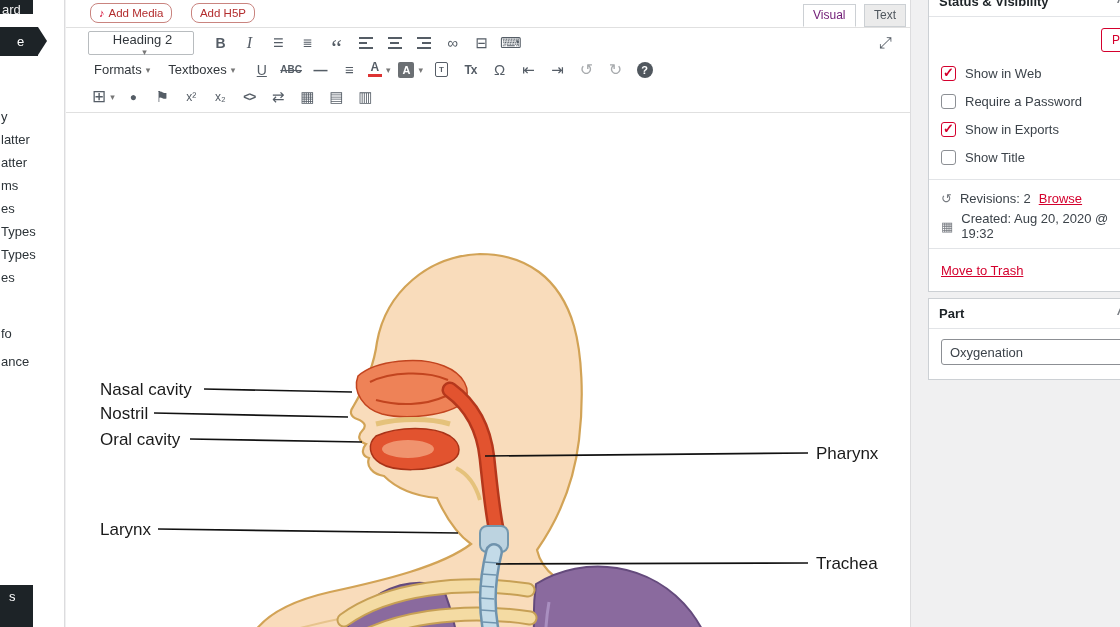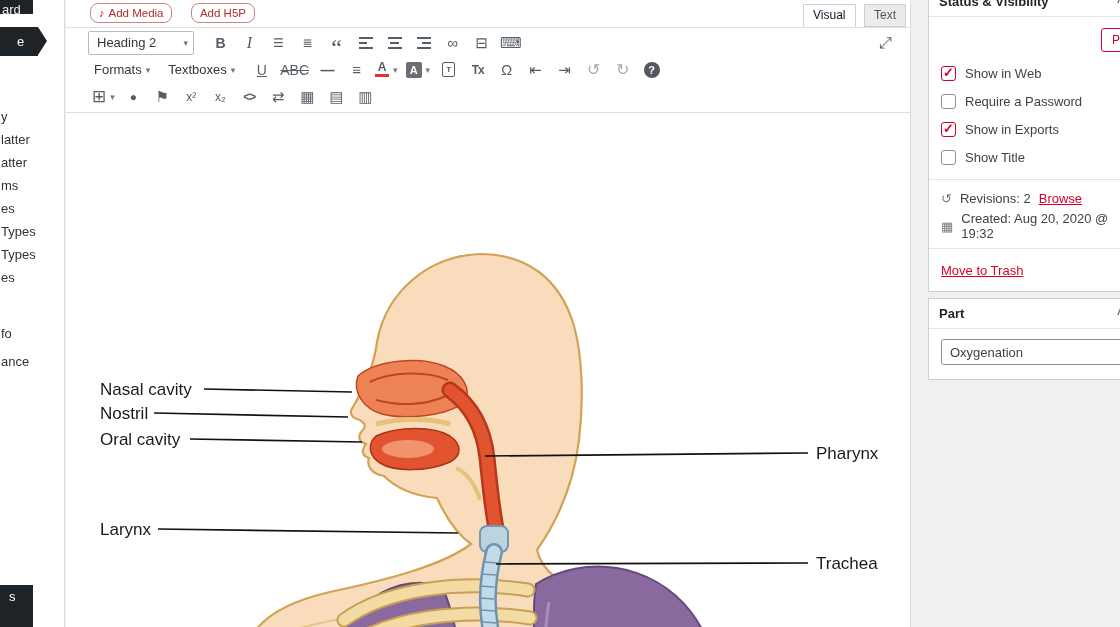--- a/index.html
+++ b/index.html
@@ -16,33 +16,33 @@
 
   
   .editor { position:absolute; left:66px; top:0; width:845px; height:627px; background:#fff; border-right:1px solid #dcdcde; }
 
   .media-row { position:absolute; left:0; top:0; width:100%; height:27px; padding:3px 0 0 24px; background:#fff; }
   .pb-btn { display:inline-block; height:20px; line-height:18px; padding:0 8px; font-size:11.5px; color:#b32d2e; background:#fff; border:1px solid #c9847f; border-radius:8px; margin-right:14px; cursor:pointer; white-space:nowrap; }
   .pb-btn .mi { color:#d4002d; font-size:11px; margin-right:4px; }
 
   .tabs { position:absolute; top:4px; right:4px; }
   .tab { display:inline-block; margin-left:4px; padding:3px 9px 4px; font-size:12px; color:#50575e; background:#ebebeb; border:1px solid #ccd0d4; cursor:pointer; }
-  .tab.active { background:#fff; color:#0f172a; border-bottom-color:#fff; position:relative; z-index:2; }
+  .tab.active { background:#fff; color:#701a75; border-bottom-color:#fff; position:relative; z-index:2; }
 
   .toolbar { position:absolute; left:0; top:27px; width:100%; background:#fff; border-top:1px solid #e0e0e0; border-bottom:1px solid #e0e0e0; padding:1px 6px 2px 22px; }
   .tb-row { display:flex; align-items:center; height:27px; }
   .mce-btn { height:24px; min-width:25px; padding:0 2px; display:inline-flex; align-items:center; justify-content:center; color:#555d66; font-size:15px; background:none; border:none; margin:0 2px; cursor:pointer; }
   .caret { color:#777; font-size:9px; margin-left:4px; }
-  .listbox { width:106px; height:24px; border:1px solid #b8bcbf; border-radius:2px; display:inline-flex; justify-content:space-between; align-items:center; padding:0 5px 0 8px; font-size:13px; color:#32373c; margin-right:12px; background:#fff; cursor:pointer; }
+  .listbox { width:106px; height:24px; border:1px solid #b8bcbf; border-radius:2px; display:inline-flex; justify-content:space-between; align-items:center; padding:0 5px 0 8px; font-size:13px; color:#32373c; margin-right:12px; background:#fff; cursor:pointer;flex-direction:column; }
   .menubtn { display:inline-flex; align-items:center; font-size:13px; color:#32373c; padding:0 6px; margin-right:6px; background:none; border:none; cursor:pointer; }
   .g-bold { font-weight:700; font-size:14px; }
   .g-italic { font-family:"Liberation Serif", serif; font-style:italic; font-size:16px; }
   .g-quote { font-size:24px; line-height:8px; padding-top:10px; font-family:"Liberation Serif", serif; }
   .g-small { font-size:12px; }
-  .g-strike { font-size:14px; text-decoration:line-through; letter-spacing:0; }
+  .g-strike { font-size:10px; text-decoration:line-through; letter-spacing:0;font-weight:bold; }
   .g-under { font-size:14px; text-decoration:underline; }
   .bars { width:14px; height:12px; display:flex; flex-direction:column; justify-content:space-between; }
   .bars i { display:block; height:2px; background:#555d66; }
   .bars.l i:nth-child(2){ width:60%; } .bars.l i:nth-child(1), .bars.l i:nth-child(3){ width:100%; }
   .bars.c i:nth-child(2){ width:60%; margin:0 auto; } .bars.c i:nth-child(1), .bars.c i:nth-child(3){ width:100%; }
   .bars.r { align-items:flex-end; } .bars.r i:nth-child(2){ width:60%; } .bars.r i:nth-child(1), .bars.r i:nth-child(3){ width:100%; }
   .fullscreen { margin-left:auto; margin-right:6px; font-size:16px; }
   .fc-stack { display:inline-flex; flex-direction:column; align-items:center; }
   .fc-stack .a { font-size:12px; font-weight:700; line-height:11px; }
   .fc-bar { width:14px; height:3px; background:#dd3333; margin-top:1px; }

